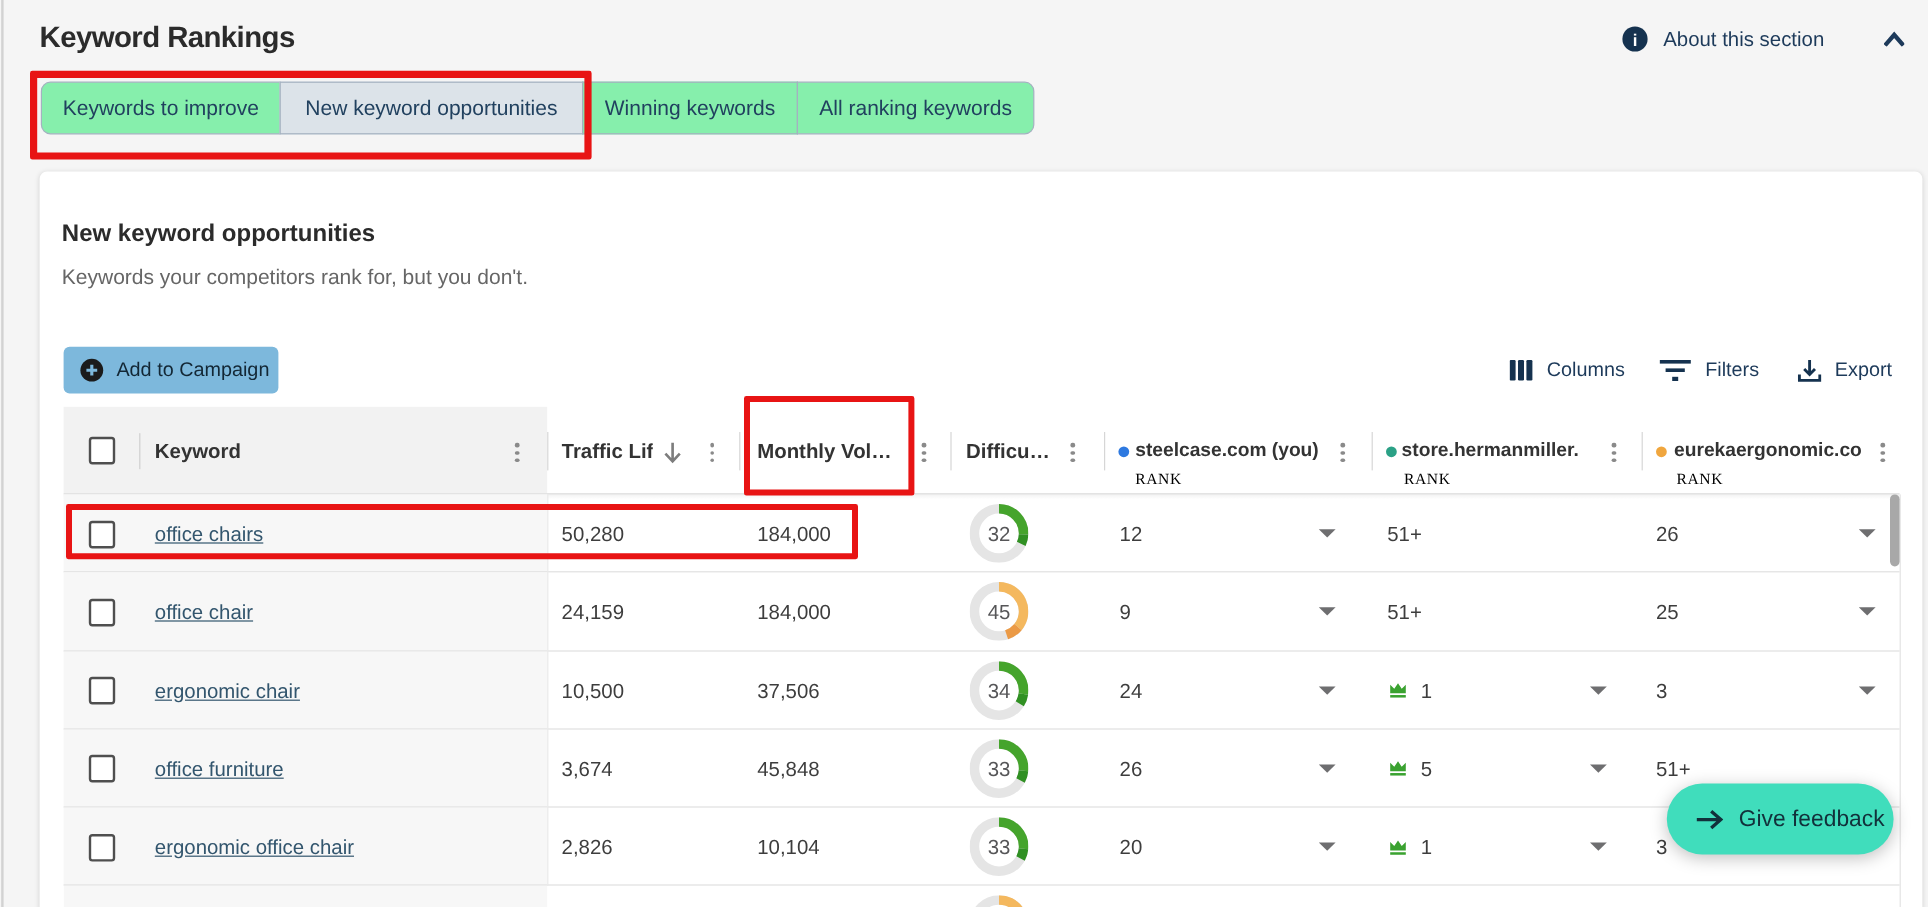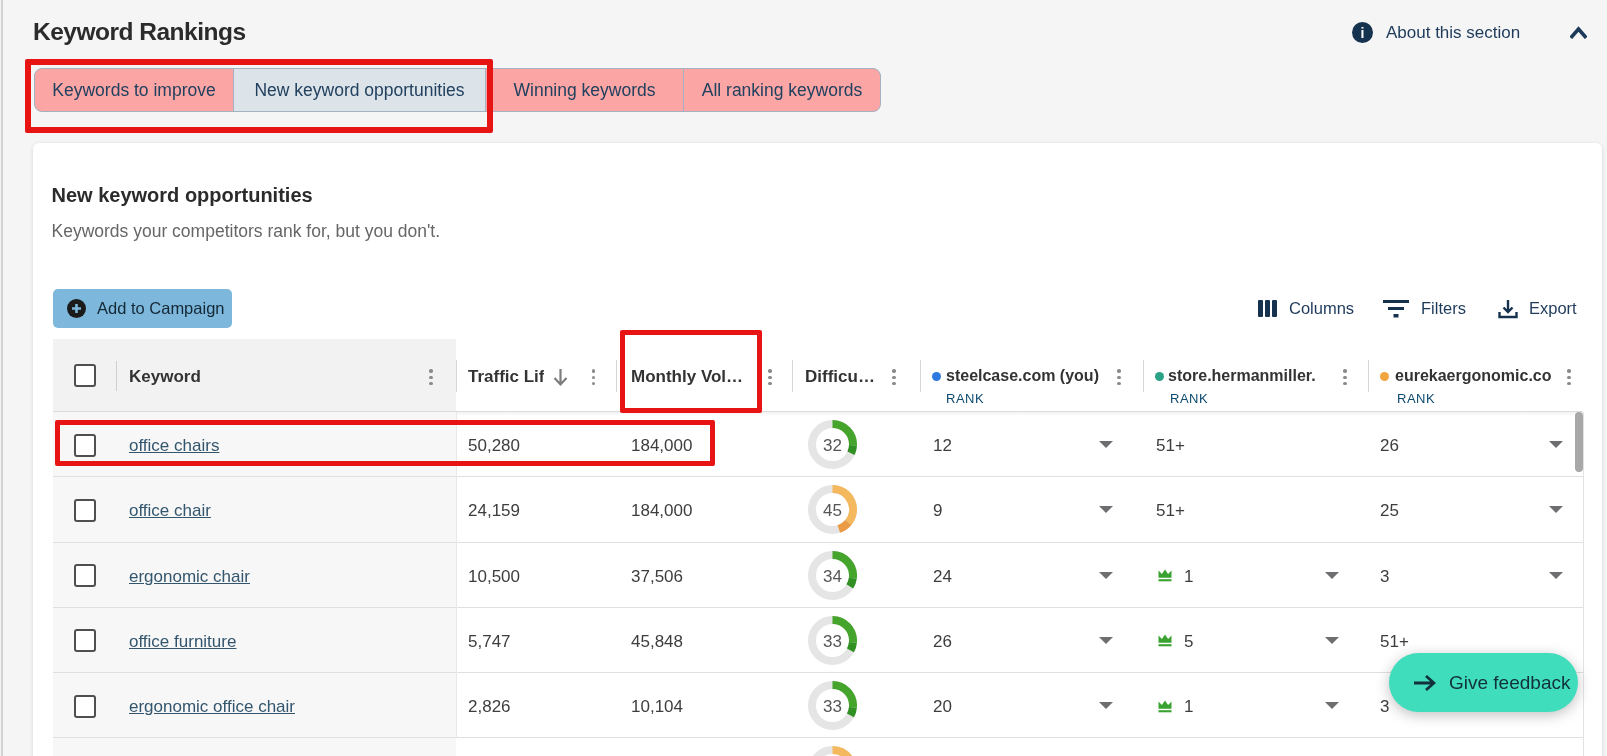--- a/index.html
+++ b/index.html
@@ -11,33 +11,33 @@
   overflow:hidden;
   color:#333;
 }
 .abs { position:absolute; }
 h1 { position:absolute; left:33px; top:18px; font-size:24.5px; font-weight:bold; color:#2b2b2b; letter-spacing:-0.5px; }
 .about { position:absolute; top:22px; left:1352px; display:flex; align-items:center; }
 .info-ic { width:21px; height:21px; border-radius:50%; background:#15324f; color:#fff; font-size:14px; font-weight:bold; display:flex; align-items:center; justify-content:center; }
 .about span { margin-left:13px; color:#1d3a5a; font-size:17px; }
 .chev { position:absolute; left:1570px; top:25px; }
 .tabs { position:absolute; left:34px; top:68px; display:flex; height:44px; }
-.tab { border:1px solid #a4b1c0; margin-left:-1px; background:#fca5a5; color:#21415f; font-size:17.5px; display:flex; align-items:center; justify-content:center; }
+.tab { border:1px solid #a4b1c0; margin-left:-1px; background:#86efac; color:#21415f; font-size:17.5px; display:flex; align-items:center; justify-content:center; }
 .tab.first { border-radius:8px 0 0 8px; margin-left:0; }
 .tab.last { border-radius:0 8px 8px 0; }
 .tab.sel { background:#dce3e9; }
 .card { position:absolute; left:33px; top:143px; width:1569px; height:620px; background:#fff; border-radius:6px; box-shadow:0 1px 4px rgba(0,0,0,0.13); }
 .card h2 { position:absolute; left:18.5px; top:41px; font-size:20px; font-weight:bold; color:#2b2b2b; }
 .card .sub { position:absolute; left:18.5px; top:78px; font-size:17.5px; color:#666; }
 .btn-campaign { position:absolute; left:20px; top:146px; width:179px; height:39px; background:#7db8dc; border-radius:5px; display:flex; align-items:center; color:#132735; font-size:16.5px; }
 .plus { width:19px; height:19px; border-radius:50%; display:inline-flex; align-items:center; justify-content:center; flex:0 0 auto; }
 .btn-kwlist { position:absolute; left:222px; top:146px; height:39px; display:flex; align-items:center; color:#1d3a5a; font-size:16.5px; }
 .tool { position:absolute; top:146px; height:39px; display:flex; align-items:center; color:#1d3a5a; font-size:16.5px; }
 .hdr-txt { font-weight:bold; color:#333; font-size:17px; white-space:nowrap; }
-.rank { font-size:13px; color:#0c4a6e; letter-spacing:0.5px; }
+.rank { font-size:13px; color:#000000; letter-spacing:0.5px;font-family:Liberation Serif, serif; }
 .dots { display:inline-flex; flex-direction:column; }
 .dots i { width:3.5px; height:3.5px; border-radius:50%; background:#8a8a8a; margin:1.4px 0; }
 .checkbox { width:22px; height:23px; border:2.4px solid #4f4f4f; border-radius:3px; background:#fff; }
 .row-gray { background:#f7f7f7; }
 .kwlink { color:#33566e; text-decoration:underline; font-size:17px; }
 .val { font-size:17px; color:#3d3d3d; white-space:nowrap; }
 .caret { width:0; height:0; border-left:7px solid transparent; border-right:7px solid transparent; border-top:7.5px solid #6e6e70; }
 .red { position:absolute; border:5px solid #e81414; border-radius:2px; }
 .feedback { position:absolute; left:1389px; top:653px; width:189px; height:59px; border-radius:30px; background:#40ddbc; box-shadow:0 3px 14px rgba(0,0,0,0.25); display:flex; align-items:center; color:#12313b; font-size:19px; }
 .scrollthumb { position:absolute; left:1575px; top:412px; width:8px; height:60px; border-radius:4px; background:#a8a8a8; }
@@ -50,21 +50,21 @@
   <div class="info-ic">i</div>
     <span>About this section</span>
 </div>
 <svg class="chev" width="17" height="14" viewBox="0 0 17 14">
     <path d="M2 11.5 L8.5 4 L15 11.5" stroke="#1d3a5a" stroke-width="3.6" fill="none" stroke-linecap="square"></path>
   </svg>
 
 <div class="tabs">
   <div class="tab first" style="width:200px;">Keywords to improve</div>
   <div class="tab sel" style="width:253px;">New keyword opportunities</div>
-  <div class="tab" style="width:199px;">Winning keywords</div>
+  <div class="tab" style="width:180px;">Winning keywords</div>
   <div class="tab last" style="width:198px;">All ranking keywords</div>
 </div>
 
 <div class="card">
   <h2>New keyword opportunities</h2>
   <div class="sub">Keywords your competitors rank for, but you don't.</div>
 
   <div class="btn-campaign">
       <span class="plus" style="background:#1b1b1b; color:#7db8dc; margin-left:14px;">
         <svg width="11" height="11" viewBox="0 0 11 11">
@@ -226,21 +226,21 @@
   <div class="caret abs" style="left:1271.5px; top:29px;"></div>
   <div class="val abs" style="left:1327px; top:24px;">3</div>
   <div class="caret abs" style="left:1495.5px; top:29px;"></div>
 </div>
 <div class="abs" style="left:53px; top:607.8px; width:1530px; height:65.2px;">
   <div class="abs row-gray" style="left:0; top:0; width:402.5px; height:65.2px;"></div>
   <div class="abs" style="left:0; bottom:0; width:1530px; height:1px; background:#e0e0e0;"></div>
   <div class="abs" style="left:402.5px; top:0; width:1px; height:65.2px; background:#e9e9e9;"></div>
   <div class="checkbox abs" style="left:20.5px; top:21.5px;"></div>
   <div class="kwlink abs" style="left:76px; top:24px;">office furniture</div>
-  <div class="val abs" style="left:415px; top:24px;">5,747</div>
+  <div class="val abs" style="left:415px; top:24px;">3,674</div>
   <div class="val abs" style="left:578px; top:24px;">45,848</div>
   <svg class="abs" style="left:754.5px; top:8px;" width="49" height="49" viewBox="0 0 49 49">
         <circle cx="24.5" cy="24.5" r="20.5" fill="none" stroke="#e5e5e5" stroke-width="8"></circle>
         <path d="M24.50 4.00 A20.5 20.5 0 0 1 44.92 26.30" fill="none" stroke="#45a42c" stroke-width="8"></path>
         <path d="M44.92 26.30 A20.5 20.5 0 0 1 42.46 34.38" fill="none" stroke="#309023" stroke-width="8"></path>
         <text x="24.5" y="30.5" text-anchor="middle" font-size="17" fill="#565658" font-family="Liberation Sans, sans-serif">33</text>
       </svg>
   <div class="val abs" style="left:880px; top:24px;">26</div>
   <div class="caret abs" style="left:1045.5px; top:29px;"></div>
   <svg class="abs" style="left:1105px; top:26.5px;" width="14" height="13" viewBox="0 0 14 13">

